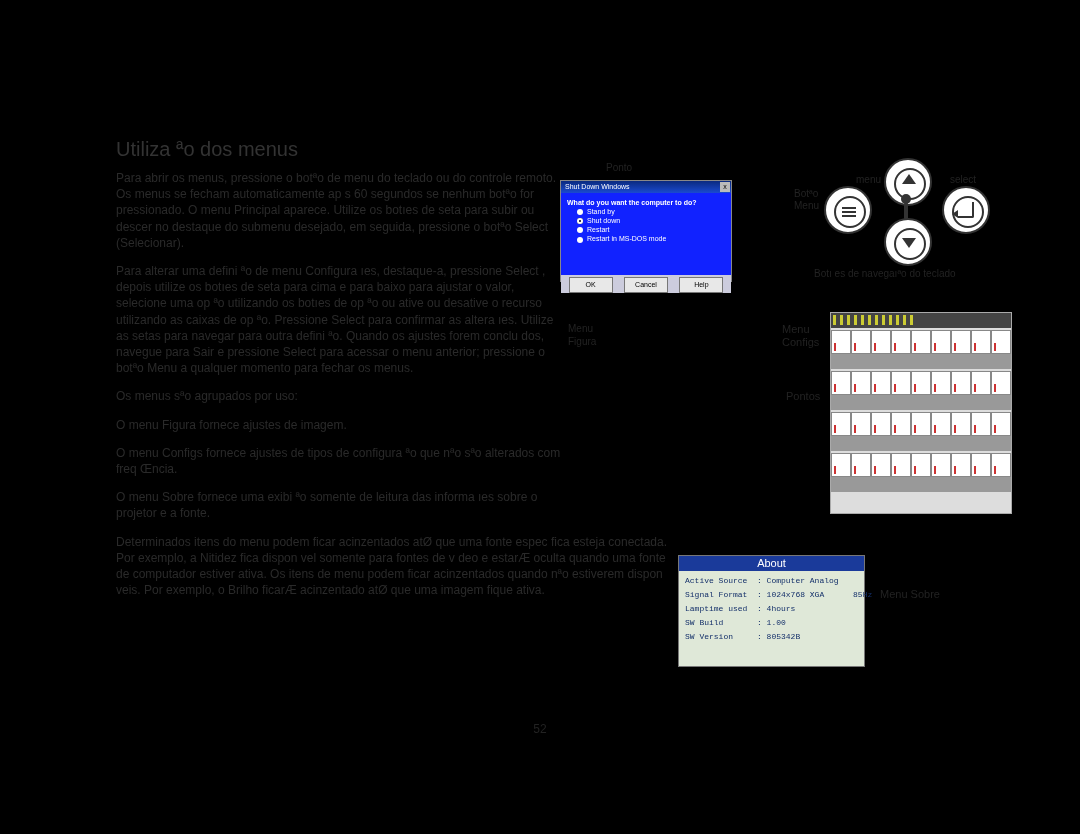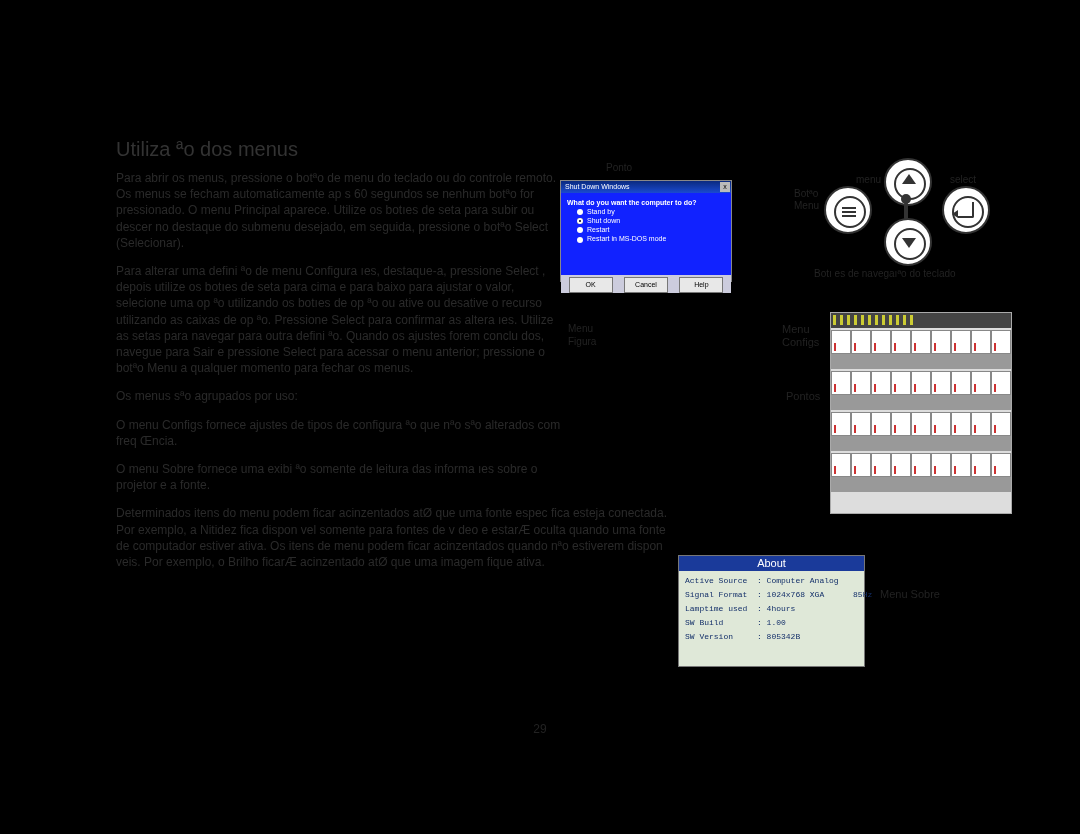--- a/index.html
+++ b/index.html
@@ -52,20 +52,21 @@
 <body>
 
 <div class="page">
 
   <div class="title">Utiliza ªo dos menus</div>
 
   <div class="body-col">
     <p>Para abrir os menus, pressione o botªo de menu do teclado ou do controle remoto. Os menus se fecham automaticamente ap s 60 segundos se nenhum botªo for pressionado. O menu Principal aparece. Utilize os botıes de seta para subir ou descer no destaque do submenu desejado, em seguida, pressione o botªo Select (Selecionar).</p>
     <p>Para alterar uma defini ªo de menu Configura ıes, destaque-a, pressione Select , depois utilize os botıes de seta para cima e para baixo para ajustar o valor, selecione uma op ªo utilizando os botıes de op ªo ou ative ou desative o recurso utilizando as caixas de op ªo. Pressione Select para confirmar as altera ıes. Utilize as setas para navegar para outra defini ªo. Quando os ajustes forem conclu dos, navegue para Sair e pressione Select para acessar o menu anterior; pressione o botªo Menu a qualquer momento para fechar os menus.</p>
     <p>Os menus sªo agrupados por uso:</p>
+    <p class="indent">O menu Figura fornece ajustes de imagem.</p>
     <p class="indent">O menu Configs fornece ajustes de tipos de configura ªo que nªo sªo alterados com freq Œncia.</p>
     <p class="indent">O menu Sobre fornece uma exibi ªo somente de leitura das informa ıes sobre o projetor e a fonte.</p>
     <p style="width:560px">Determinados itens do menu podem ficar acinzentados atØ que uma fonte espec fica esteja conectada. Por exemplo, a Nitidez fica dispon vel somente para fontes de v deo e estarÆ oculta quando uma fonte de computador estiver ativa. Os itens de menu podem ficar acinzentados quando nªo estiverem dispon veis. Por exemplo, o Brilho ficarÆ acinzentado atØ que uma imagem fique ativa.</p>
   </div>
 
   <div class="dot-label" style="left:606px;top:162px">Ponto</div>
   <div class="dot-label" style="left:598px;top:268px">Menu Principal</div>
   <div class="dot-label" style="left:568px;top:323px">Menu</div>
   <div class="dot-label" style="left:568px;top:336px">Figura</div>
 
@@ -154,14 +155,14 @@
     <div class="hdr">About</div>
     <div class="kv">
       <div>Active Source  : Computer Analog</div>
       <div>Signal Format  : 1024x768 XGA      85Hz</div>
       <div>Lamptime used  : 4hours</div>
       <div>SW Build       : 1.00</div>
       <div>SW Version     : 805342B</div>
     </div>
   </div>
 
-  <div class="pagenum">29</div>
+  <div class="pagenum">52</div>
 </div>
 
 </body></html>

